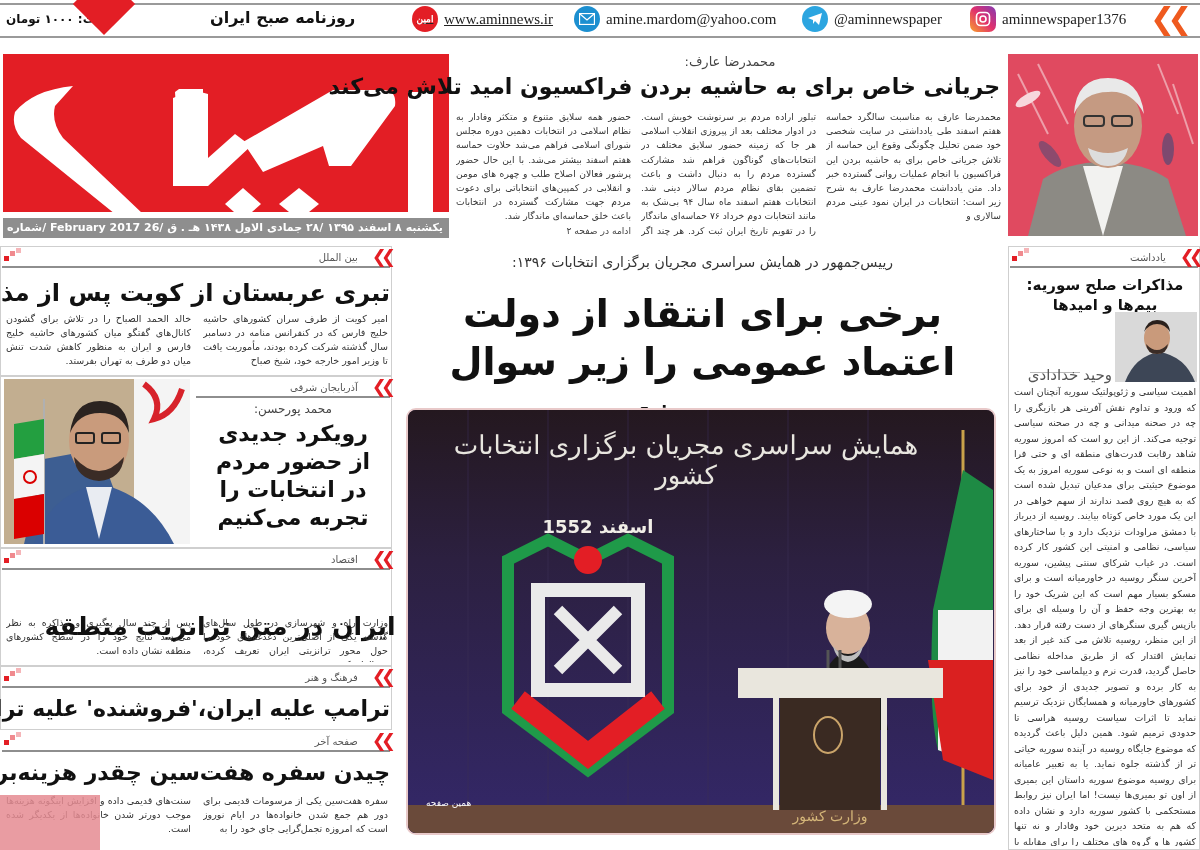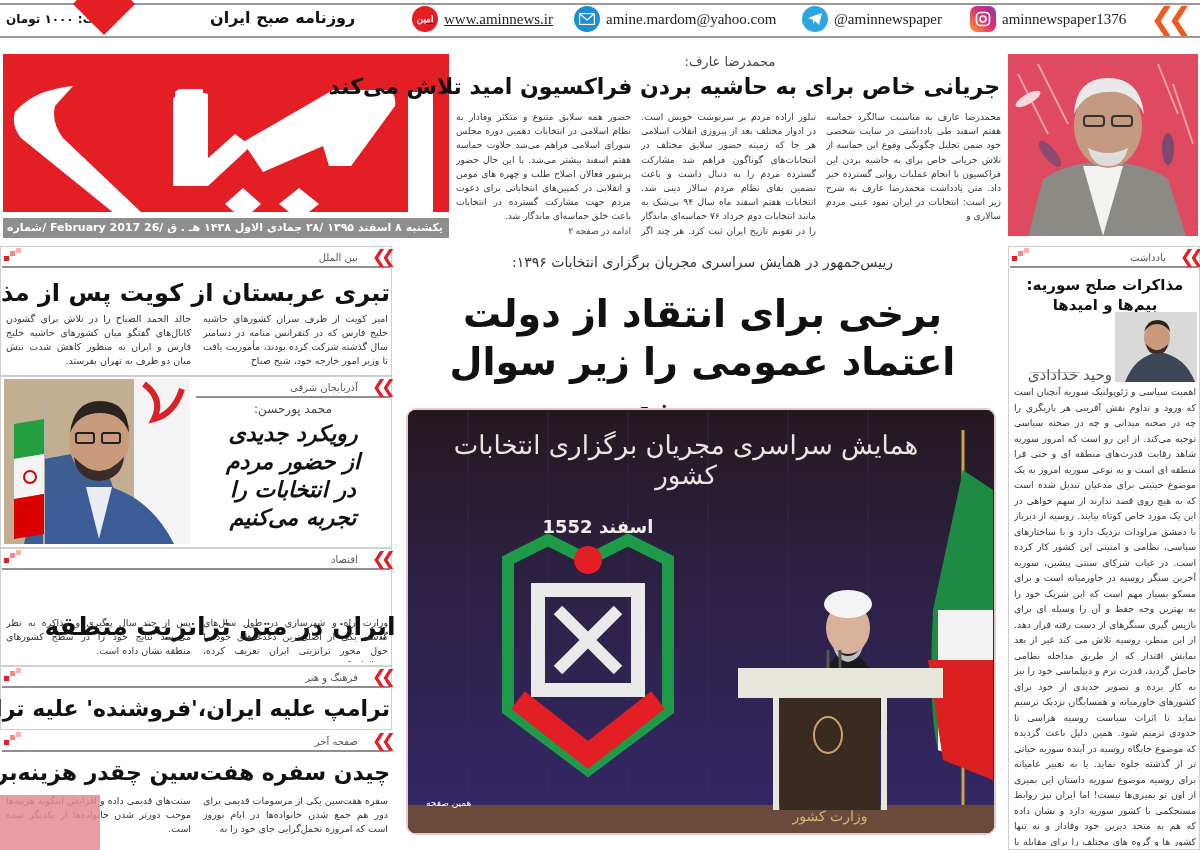--- a/index.html
+++ b/index.html
@@ -25,21 +25,21 @@
   
   .masthead { left: 3px; top: 54px; width: 446px; height: 158px; background: #e31e25; overflow: hidden; }
   .masthead svg { position: absolute; left: 0; top: 0; }
   .dateline { left: 3px; top: 218px; width: 446px; height: 20px; background: #8e8e8e; color: #fff; font-size: 11px; font-weight: bold; padding: 3px 6px; direction: rtl; text-align: left; white-space: nowrap; overflow: hidden; }
 
   
   .top-kicker { left: 460px; top: 54px; width: 540px; font-size: 13px; color: #444; direction: rtl; text-align: center; padding-right: 0; }
   .top-head { left: 452px; top: 74px; width: 548px; font-size: 22px; font-weight: bold; direction: rtl; text-align: right; white-space: nowrap; }
   .top-cols { left: 456px; top: 110px; width: 545px; height: 130px; display: flex; flex-direction: row-reverse; gap: 10px; }
   .col-text { flex: 1; font-size: 9.2px; line-height: 14.2px; color: #333; direction: rtl; text-align: justify; overflow: hidden; }
-  .col-text .more { color: #444; font-family: Liberation Serif, serif; }
+  .col-text .more { color: #444; }
   .top-photo { left: 1008px; top: 54px; width: 190px; height: 182px; background: #e44a5e; overflow: hidden; }
 
   
   .sec-head { position: absolute; height: 20px; border-bottom: 2px solid #8e8e8e; display: flex; flex-direction: row-reverse; align-items: center; }
   .sec-chev { color: #e31e25; font-weight: bold; font-size: 18px; letter-spacing: -6px; margin-left: 10px; line-height: 16px; }
   .sec-label { font-size: 10px; color: #555; margin-right: 4px; direction: rtl; }
   .sec-dots { position: absolute; left: 2px; top: 0; width: 18px; height: 16px; }
   .sec-dots i { position: absolute; width: 5px; height: 5px; display: block; }
   .box-outline { position: absolute; border: 1px solid #cfcfcf; }
 
@@ -184,21 +184,21 @@
     <path d="M40 75 L10 80 L10 120 L40 115 Z" fill="#f4f4f4"></path>
     <path d="M40 115 L10 120 L10 160 L40 155 Z" fill="#da0000"></path>
     <circle cx="26" cy="98" r="6" fill="none" stroke="#da0000" stroke-width="2"></circle>
   </svg>
 </div>
 <div class="sec-head" style="left:196px;top:378px;width:194px;">
   <span class="sec-chev">❮❮</span>
   <span class="sec-label">آذربایجان شرقی</span>
 </div>
 <div class="abs" style="left:196px;top:402px;width:194px;font-size:12px;color:#444;direction:rtl;text-align:center;">محمد پورحسن:</div>
-<div class="abs" style="left:196px;top:420px;width:194px;direction:rtl;text-align:center;font-weight:bold;font-size:22px;line-height:28px;font-style:italic;">
+<div class="abs" style="left:196px;top:420px;width:194px;direction:rtl;text-align:center;font-weight:bold;font-size:22px;line-height:28px;">
   <div>رویکرد جدیدی</div>
   <div>از حضور مردم</div>
   <div>در انتخابات را</div>
   <div>تجربه می‌کنیم</div>
 </div>
 
 <div class="box-outline" style="left:0;top:548px;width:392px;height:118px;"></div>
 <div class="sec-head" style="left:2px;top:550px;width:388px;">
   <span class="sec-chev">❮❮</span>
   <span class="sec-label">اقتصاد</span>

